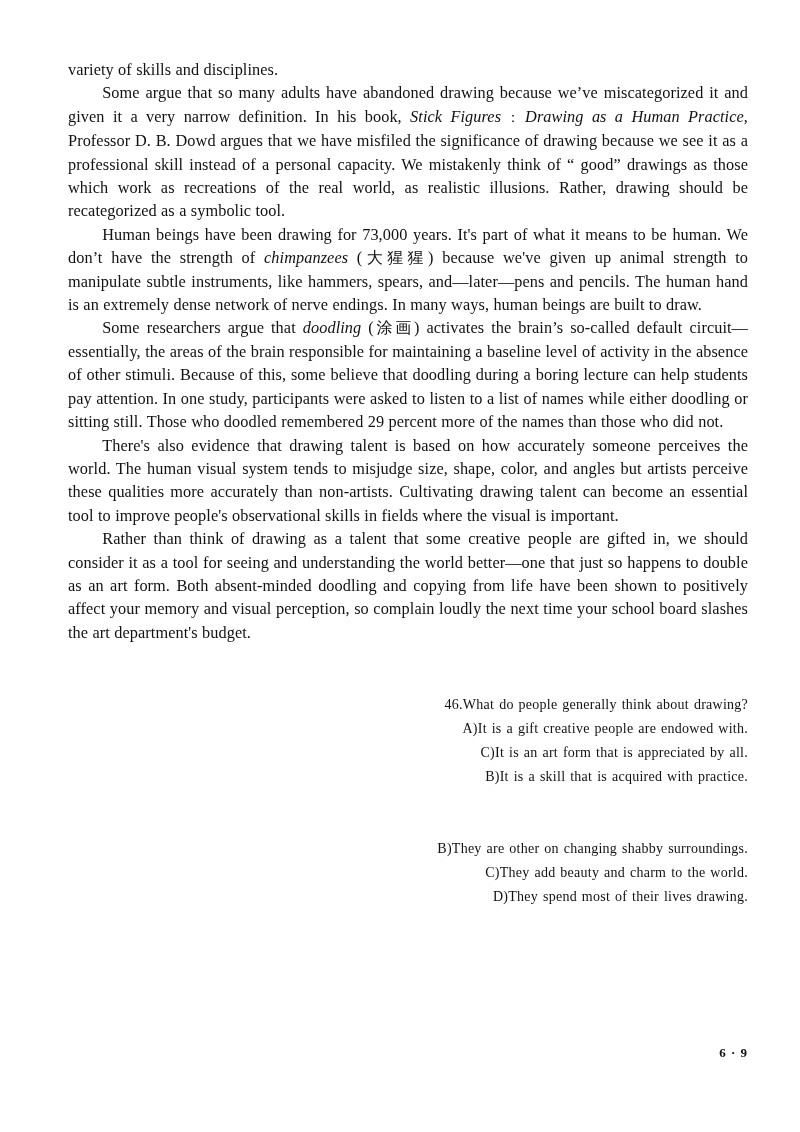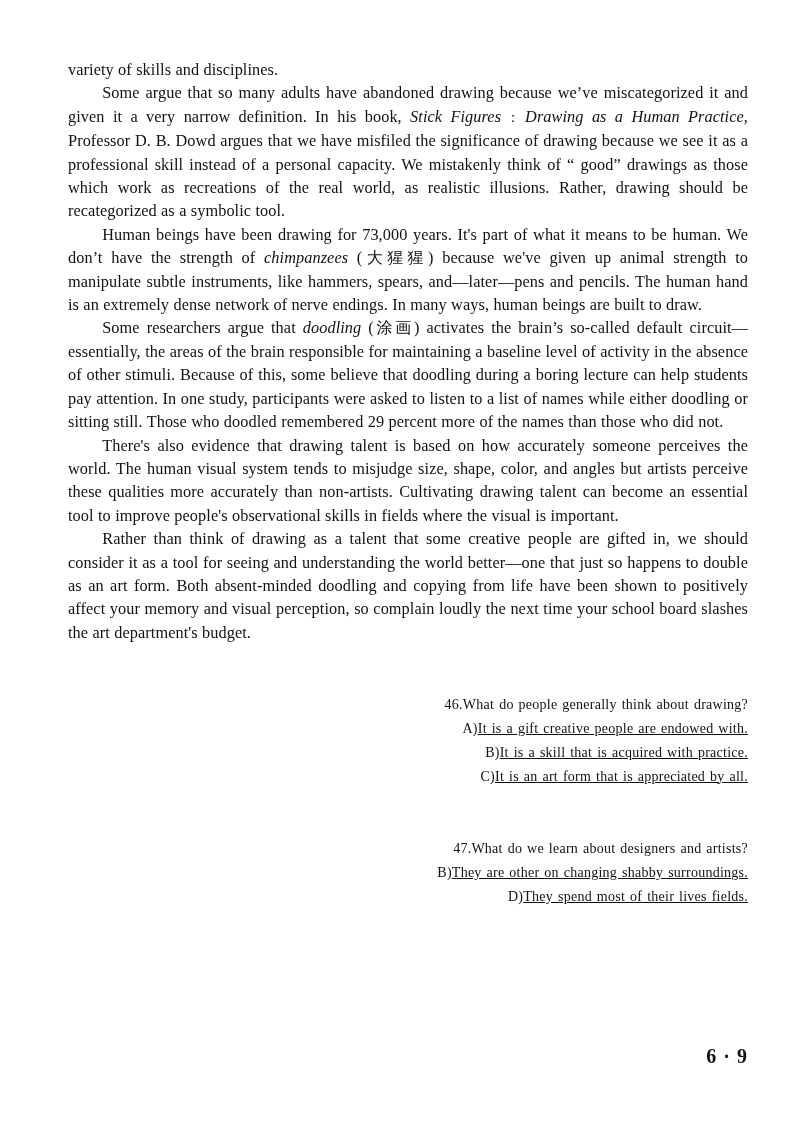--- a/index.html
+++ b/index.html
@@ -74,35 +74,34 @@
   .q-num {
     display: inline-block;
     width: 30px;
   }
   .opt {
     display: block;
     margin-left: 31px;
     white-space: nowrap;
     letter-spacing: 0.25px;
     word-spacing: 1.2px;
-    text-decoration: underline;
   }
   .opt-key {
     display: inline-block;
     width: 24px;
   }
   .gap-q46 { height: 33px; }
   .gap-q47 { height: 33px; }
   .footer {
     position: absolute;
     left: 0;
     top: 1045px;
     width: 740px;
     text-align: right;
-    font-size: 20px;
+    font-size: 13px;
     font-weight: bold;
     letter-spacing: 1px;
   }
 </style>
 </head>
 <body>
 
 <div class="page">
   <div class="content">
 
@@ -113,28 +112,28 @@
         <p class="para indent"><span>Some researchers argue that </span><i>doodling</i><span> (</span><span class="cjk">涂画</span><span>) activates the brain’s so-called default circuit—essentially, the areas of the brain responsible for maintaining a baseline level of activity in the absence of other stimuli. Because of this, some believe that doodling during a boring lecture can help students pay attention. In one study, participants were asked to listen to a list of names while either doodling or sitting still. Those who doodled remembered 29 percent more of the names than those who did not.</span></p>
         <p class="para indent"><span>There's also evidence that drawing talent is based on how accurately someone perceives the world. The human visual system tends to misjudge size, shape, color, and angles but artists perceive these qualities more accurately than non-artists. Cultivating drawing talent can become an essential tool to improve people's observational skills in fields where the visual is important.</span></p>
         <p class="para indent"><span>Rather than think of drawing as a talent that some creative people are gifted in, we should consider it as a tool for seeing and understanding the world better—one that just so happens to double as an art form. Both absent-minded doodling and copying from life have been shown to positively affect your memory and visual perception, so complain loudly the next time your school board slashes the art department's budget.</span></p>
       </div>
 
     <div class="gap-q46"></div>
 
     <div class="qblock" id="q0-host">
         <span class="q-stem"><span class="q-num">46.</span><span>What do people generally think about drawing?</span></span>
         <span class="opt"><span class="opt-key">A)</span><span>It is a gift creative people are endowed with.</span></span>
+        <span class="opt"><span class="opt-key">C)</span><span>It is an art form that is appreciated by all.</span></span>
         <span class="opt"><span class="opt-key">B)</span><span>It is a skill that is acquired with practice.</span></span>
-        <span class="opt"><span class="opt-key">C)</span><span>It is an art form that is appreciated by all.</span></span>
       </div>
 
     <div class="gap-q47"></div>
 
     <div class="qblock" id="q1-host">
-        <span class="q-stem"><span class="q-num">47.</span><span>What do we learn about designers and artists?</span></span>
         <span class="opt"><span class="opt-key">B)</span><span>They are other on changing shabby surroundings.</span></span>
-        <span class="opt"><span class="opt-key">D)</span><span>They spend most of their lives fields.</span></span>
+        <span class="opt"><span class="opt-key">C)</span><span>They add beauty and charm to the world.</span></span>
+        <span class="opt"><span class="opt-key">D)</span><span>They spend most of their lives drawing.</span></span>
       </div>
 
   </div>
 
   <div class="footer">6 · 9</div>
 </div>
 
 </body></html>

